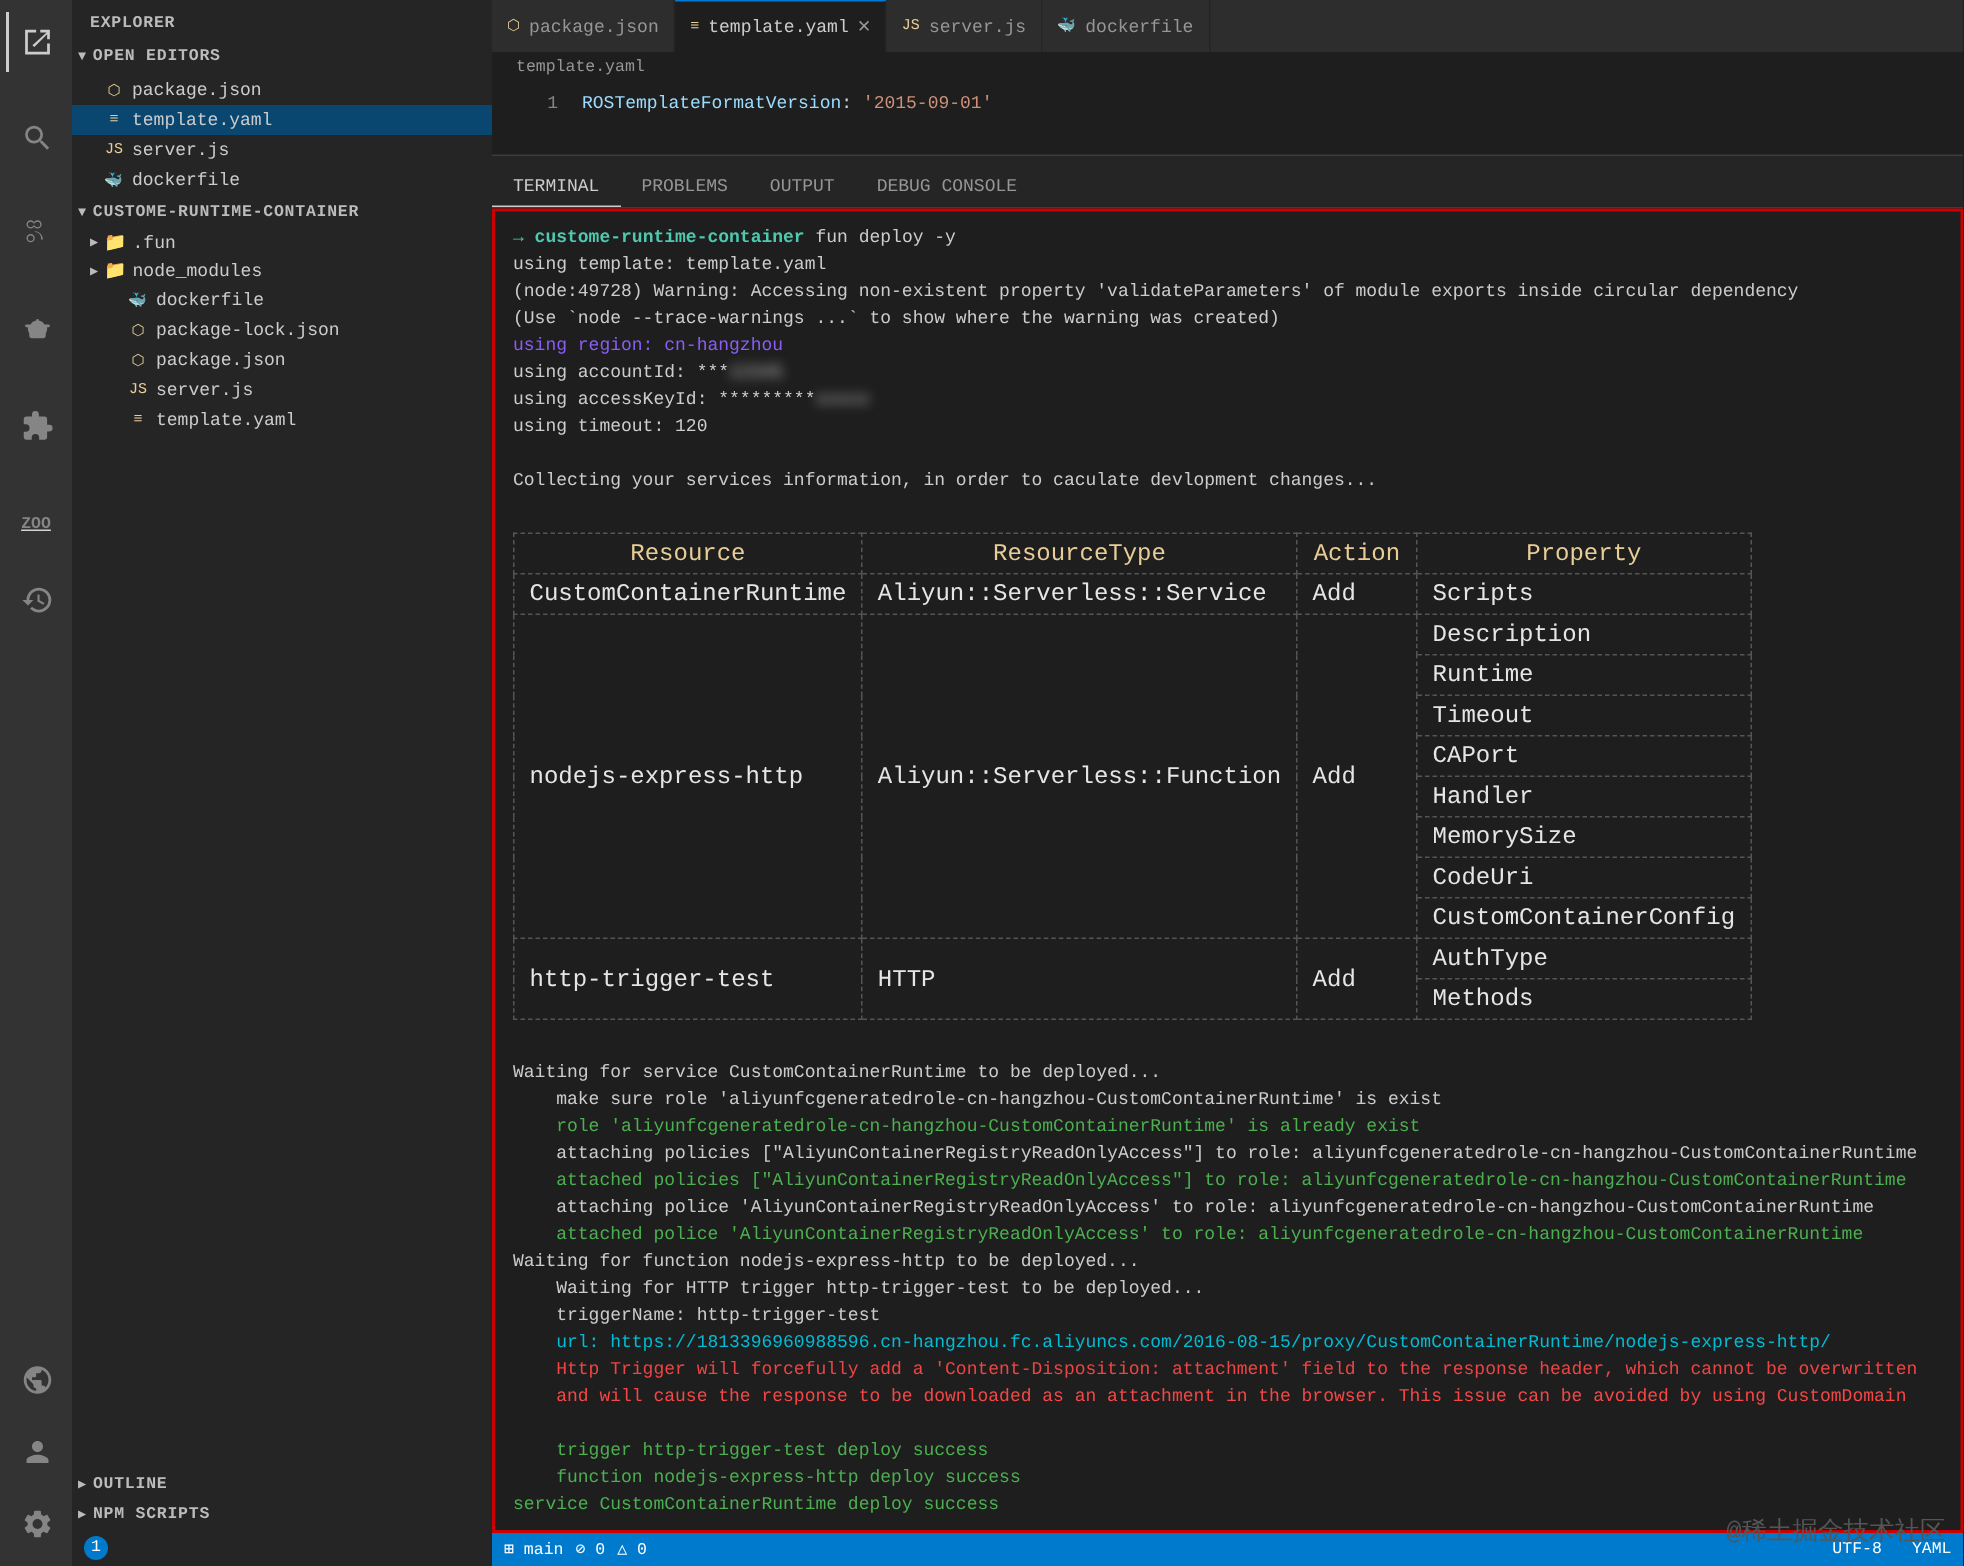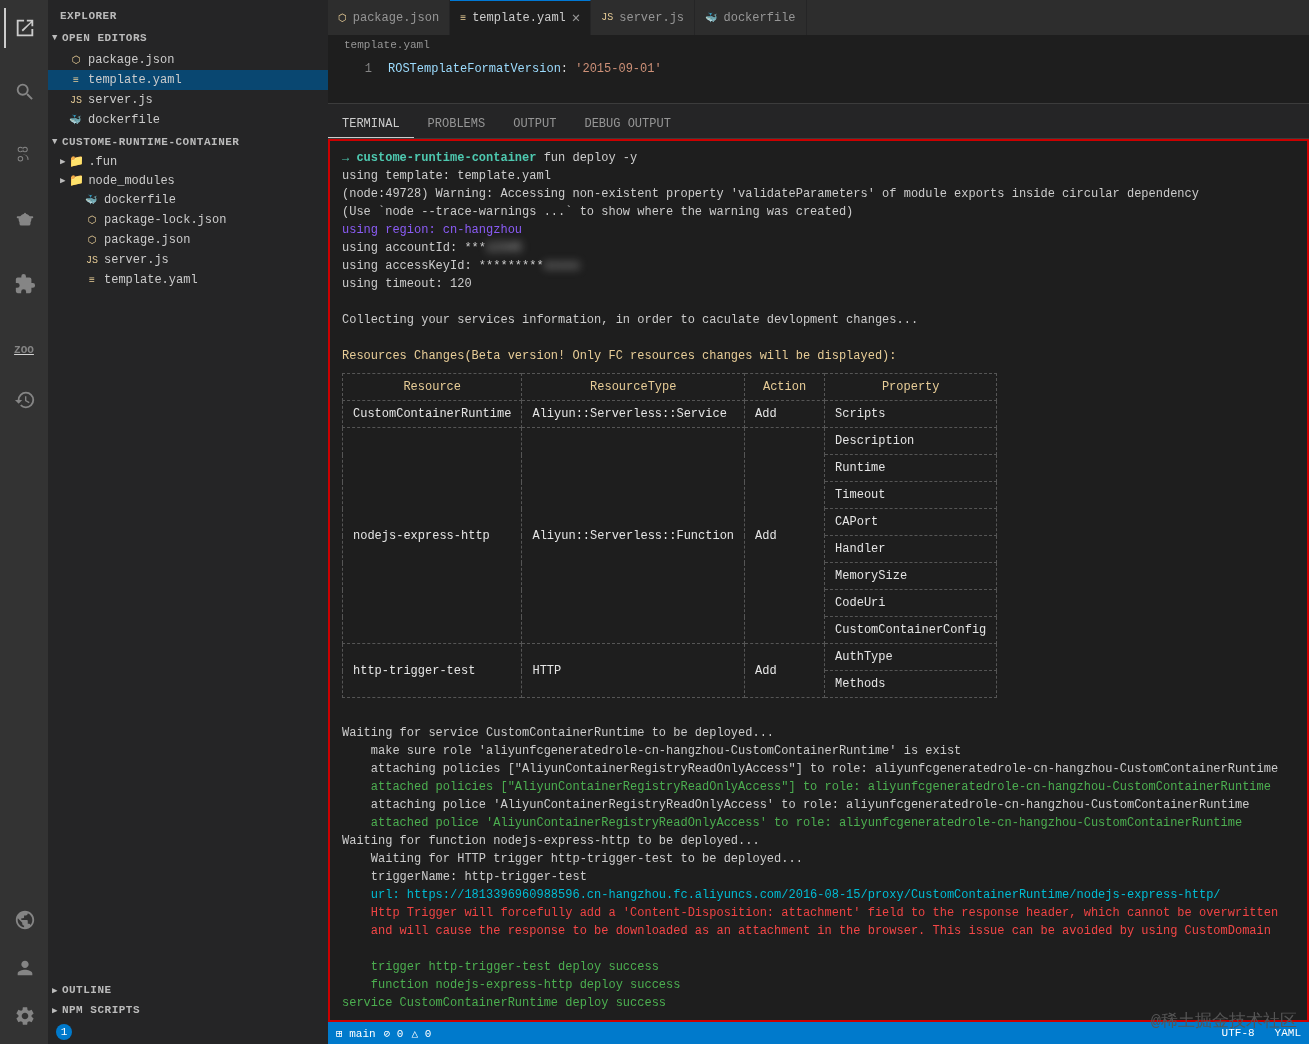--- a/index.html
+++ b/index.html
@@ -239,21 +239,21 @@
       font-size: 12px;
       line-height: 18px;
       background: #1e1e1e;
       border: 2px solid #cc0000;
     }
 
     
     .term-table {
       border-collapse: collapse;
       margin: 8px 0;
-      font-size: 12px;
+      font-size: 16px;
     }
     .term-table td, .term-table th {
       border: 1px dashed #555;
       padding: 4px 10px;
       color: #e5e5e5;
       min-width: 80px;
     }
     .term-table th {
       color: #e8cd97;
       font-weight: normal;
@@ -453,41 +453,40 @@
       </div>
 
     </div>
   </div>
 
   <div class="terminal-panel">
     <div class="terminal-tabs">
       <div class="terminal-tab active">TERMINAL</div>
       <div class="terminal-tab">PROBLEMS</div>
       <div class="terminal-tab">OUTPUT</div>
-      <div class="terminal-tab">DEBUG OUTPUT</div>
+      <div class="terminal-tab">DEBUG CONSOLE</div>
     </div>
 
     <div class="terminal-content">
 
       <div>
         <span style="color:#4ec9b0;font-weight:bold;">→ </span>
         <span style="color:#4ec9b0;font-weight:bold;"> custome-runtime-container</span>
         <span style="color:#cccccc;"> fun deploy -y</span>
       </div>
       <div style="color:#cccccc;">using template: template.yaml</div>
       <div style="color:#cccccc;">(node:49728) Warning: Accessing non-existent property 'validateParameters' of module exports inside circular dependency</div>
       <div style="color:#cccccc;">(Use `node --trace-warnings ...` to show where the warning was created)</div>
       <div style="color:#8b5cf6;">using region: cn-hangzhou</div>
       <div style="color:#cccccc;">using accountId: ***<span style="filter: blur(4px);">12345</span></div>
       <div style="color:#cccccc;">using accessKeyId: *********<span style="filter: blur(4px);">xxxxx</span></div>
       <div style="color:#cccccc;">using timeout: 120</div>
       <div>&nbsp;</div>
       <div style="color:#cccccc;">Collecting your services information, in order to caculate devlopment changes...</div>
       <div>&nbsp;</div>
-      <div style="color:#e8cd97;">Resources Changes(Beta version! Only FC resources changes will be displayed):</div>
 
       <table class="term-table">
         <tbody>
             <tr>
           <th>Resource</th>
           <th>ResourceType</th>
           <th>Action</th>
           <th>Property</th>
         </tr>
         <tr>
@@ -531,20 +530,21 @@
         </tr>
         <tr>
               <td>Methods</td>
             </tr>
       </tbody>
         </table>
 
       <div>&nbsp;</div>
       <div style="color:#cccccc;">Waiting for service CustomContainerRuntime to be deployed...</div>
       <div style="color:#cccccc;">&nbsp;&nbsp;&nbsp;&nbsp;make sure role 'aliyunfcgeneratedrole-cn-hangzhou-CustomContainerRuntime' is exist</div>
+      <div style="color:#4caf50;">&nbsp;&nbsp;&nbsp;&nbsp;role 'aliyunfcgeneratedrole-cn-hangzhou-CustomContainerRuntime' is already exist</div>
       <div style="color:#cccccc;">&nbsp;&nbsp;&nbsp;&nbsp;attaching policies ["AliyunContainerRegistryReadOnlyAccess"] to role: aliyunfcgeneratedrole-cn-hangzhou-CustomContainerRuntime</div>
       <div style="color:#4caf50;">&nbsp;&nbsp;&nbsp;&nbsp;attached policies ["AliyunContainerRegistryReadOnlyAccess"] to role: aliyunfcgeneratedrole-cn-hangzhou-CustomContainerRuntime</div>
       <div style="color:#cccccc;">&nbsp;&nbsp;&nbsp;&nbsp;attaching police 'AliyunContainerRegistryReadOnlyAccess' to role: aliyunfcgeneratedrole-cn-hangzhou-CustomContainerRuntime</div>
       <div style="color:#4caf50;">&nbsp;&nbsp;&nbsp;&nbsp;attached police 'AliyunContainerRegistryReadOnlyAccess' to role: aliyunfcgeneratedrole-cn-hangzhou-CustomContainerRuntime</div>
       <div style="color:#cccccc;">Waiting for function nodejs-express-http to be deployed...</div>
       <div style="color:#cccccc;">&nbsp;&nbsp;&nbsp;&nbsp;Waiting for HTTP trigger http-trigger-test to be deployed...</div>
       <div style="color:#cccccc;">&nbsp;&nbsp;&nbsp;&nbsp;triggerName: http-trigger-test</div>
       <div style="color:#00bcd4;">&nbsp;&nbsp;&nbsp;&nbsp;url: https://1813396960988596.cn-hangzhou.fc.aliyuncs.com/2016-08-15/proxy/CustomContainerRuntime/nodejs-express-http/</div>
       <div style="color:#ef4444;">&nbsp;&nbsp;&nbsp;&nbsp;Http Trigger will forcefully add a 'Content-Disposition: attachment' field to the response header, which cannot be overwritten</div>
       <div style="color:#f44747;">&nbsp;&nbsp;&nbsp;&nbsp;and will cause the response to be downloaded as an attachment in the browser. This issue can be avoided by using CustomDomain</div>

